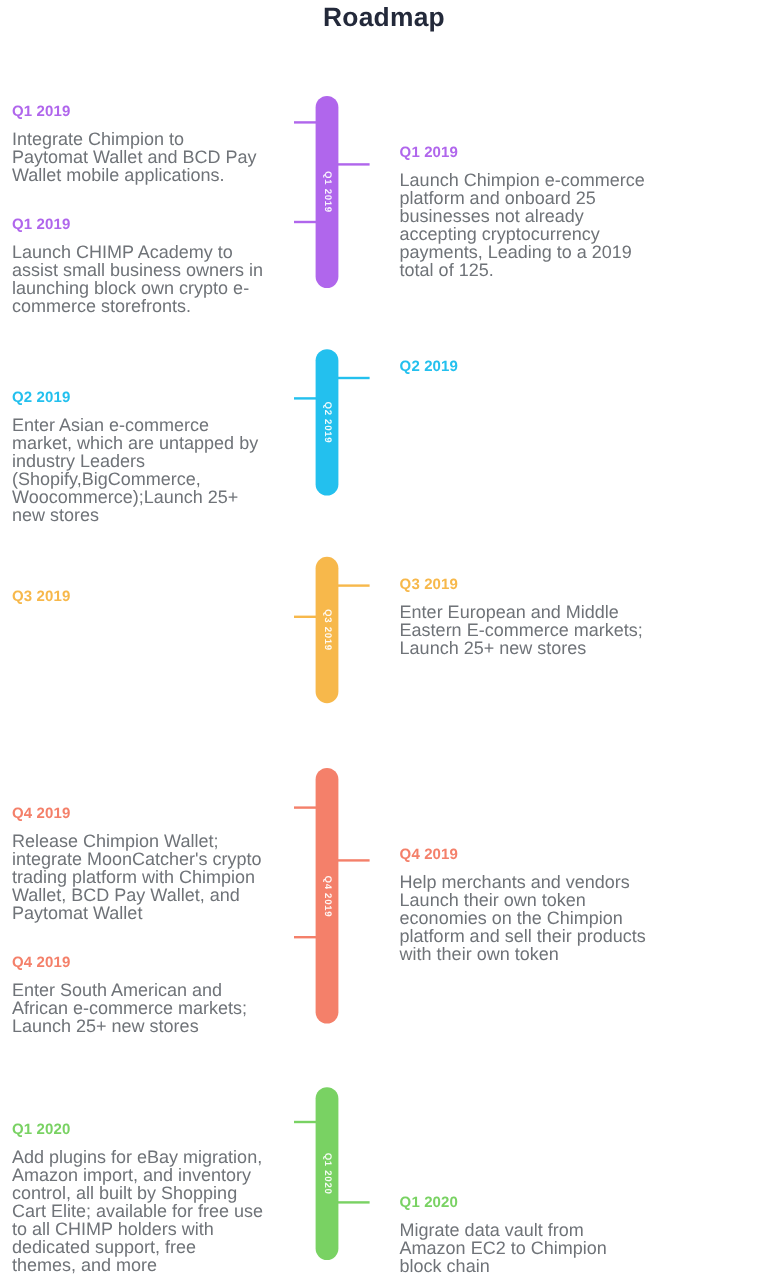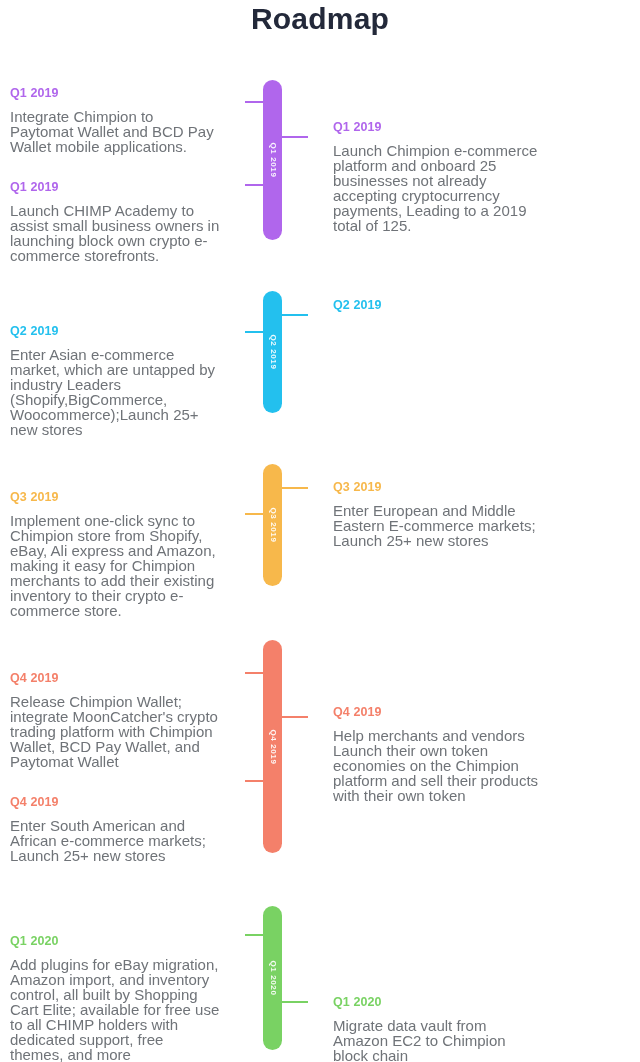--- a/index.html
+++ b/index.html
@@ -19,21 +19,21 @@
     position: relative;
     width: 640px;
     height: 1062px;
   }
   .page-title {
     position: absolute;
     top: 2px;
     left: 0;
     width: 640px;
     text-align: center;
-    font-size: 30px;
+    font-size: 22px;
     font-weight: bold;
     color: #23293a;
     letter-spacing: 0.2px;
   }
   
   .bar {
     position: absolute;
     left: 263px;
     width: 19px;
     border-radius: 10px;
@@ -117,21 +117,20 @@
       <div class="entry right-col" style="top: 298px;">
         <div class="entry-heading" style="color: rgb(35, 192, 238);">Q2 2019</div>
       </div>
       <div class="tick right" style="top: 487px; background: rgb(247, 184, 75);"></div>
       <div class="tick left" style="top: 513px; background: rgb(247, 184, 75);"></div>
       <div class="bar" style="top: 464px; height: 122px; background: rgb(247, 184, 75);">
         <span class="bar-label">Q3 2019</span>
       </div>
       <div class="entry left-col" style="top: 490px;">
         <div class="entry-heading" style="color: rgb(247, 184, 75);">Q3 2019</div>
-        <p class="entry-body">Implement one-click sync to Chimpion store from Shopify, eBay, Ali express and Amazon, making it easy for Chimpion merchants to add their existing inventory to their crypto e-commerce store.</p>
       </div>
       <div class="entry right-col" style="top: 480px;">
         <div class="entry-heading" style="color: rgb(247, 184, 75);">Q3 2019</div>
         <p class="entry-body">Enter European and Middle Eastern E-commerce markets; Launch 25+ new stores</p>
       </div>
       <div class="tick left" style="top: 672px; background: rgb(244, 128, 106);"></div>
       <div class="tick right" style="top: 716px; background: rgb(244, 128, 106);"></div>
       <div class="tick left" style="top: 780px; background: rgb(244, 128, 106);"></div>
       <div class="bar" style="top: 640px; height: 213px; background: rgb(244, 128, 106);">
         <span class="bar-label">Q4 2019</span>

